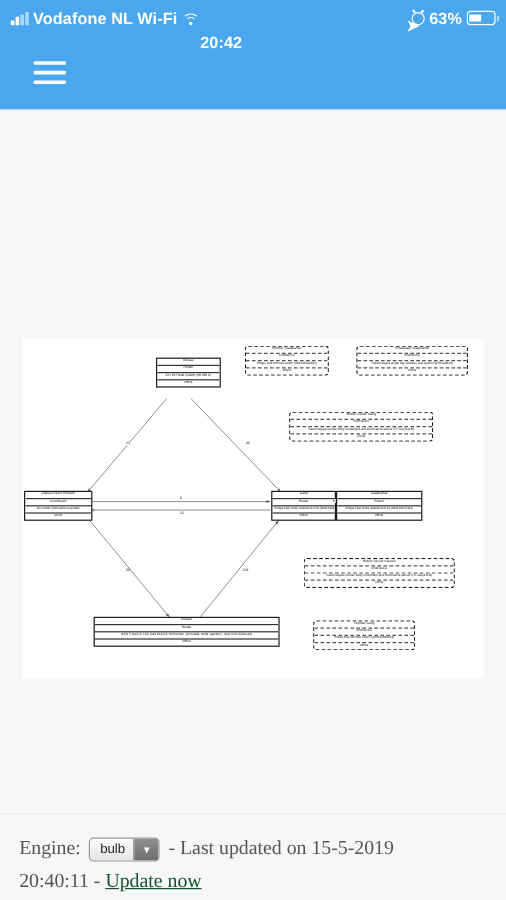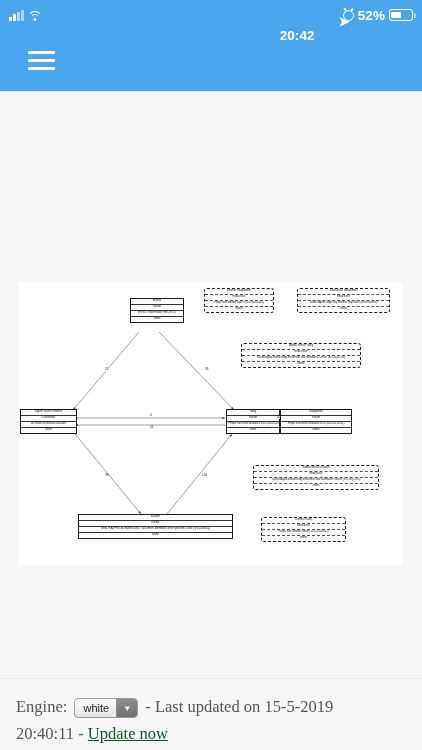--- a/index.html
+++ b/index.html
@@ -17,21 +17,21 @@
     background:#4aa7ee;
     color:#ffffff;
     display:flex;
     align-items:center;
     padding:0 9px;
     font-size:13.5px;
     font-weight:600;
     letter-spacing:.1px;
   }
   .sb-left { display:flex; align-items:center; gap:4px; flex:0 0 auto; }
-  .sb-mid  { flex:1; display:flex; justify-content:flex-end; padding-right:24px;margin-top:40px; }
+  .sb-mid  { flex:1; display:flex; justify-content:flex-start; padding-right:24px;margin-top:40px; }
   .sb-right{ display:flex; align-items:center; gap:4px; flex:0 0 auto; }
 
   .signal { display:flex; align-items:flex-end; gap:1.5px; height:11px; }
   .signal i { width:2.5px; background:#fff; border-radius:.5px; display:block; }
   .signal i:nth-child(1){ height:4px; }
   .signal i:nth-child(2){ height:6.5px; }
   .signal i:nth-child(3){ height:9px; opacity:.55; }
   .signal i:nth-child(4){ height:11px; opacity:.55; }
 
   .wifi { width:15px; height:11px; position:relative; }
@@ -165,33 +165,34 @@
 <body>
 
 <div class="statusbar">
   <div class="sb-left">
     <span class="signal">
       <i></i>
         <i></i>
         <i></i>
         <i></i>
     </span>
+    <span>Vodafone NL Wi-Fi</span>
     <span class="wifi">
       <span></span>
         <span></span>
         <span class="wifi-dot"></span>
     </span>
   </div>
   <div class="sb-mid">
     <span>20:42</span>
   </div>
   <div class="sb-right">
     <span class="loc-arrow">➤</span>
     <span class="alarm"></span>
-    <span>52%</span>
+    <span>63%</span>
     <span class="battery">
         <i style="width:52%"></i>
       </span>
   </div>
 </div>
 
 <div class="appbar">
   <div class="hamburger">
     <span></span>
       <span></span>
@@ -304,18 +305,18 @@
     <div class="edge-label" style="left:86px; top:192px;">38</div>
     <div class="edge-label" style="left:183px; top:192px;">104</div>
     <div class="edge-label" style="left:258px; top:134px;">45</div>
 
   </div>
 </div>
 
 <div class="footer">
   <span>Engine:</span>
   <span class="engine-select">
-    <span class="val">white</span>
+    <span class="val">bulb</span>
     <span class="arrow">▼</span>
   </span>
   <span>- Last updated on 15-5-2019 20:40:11 -</span>
   <a href="#">Update now</a>
 </div>
 
 </body></html>

